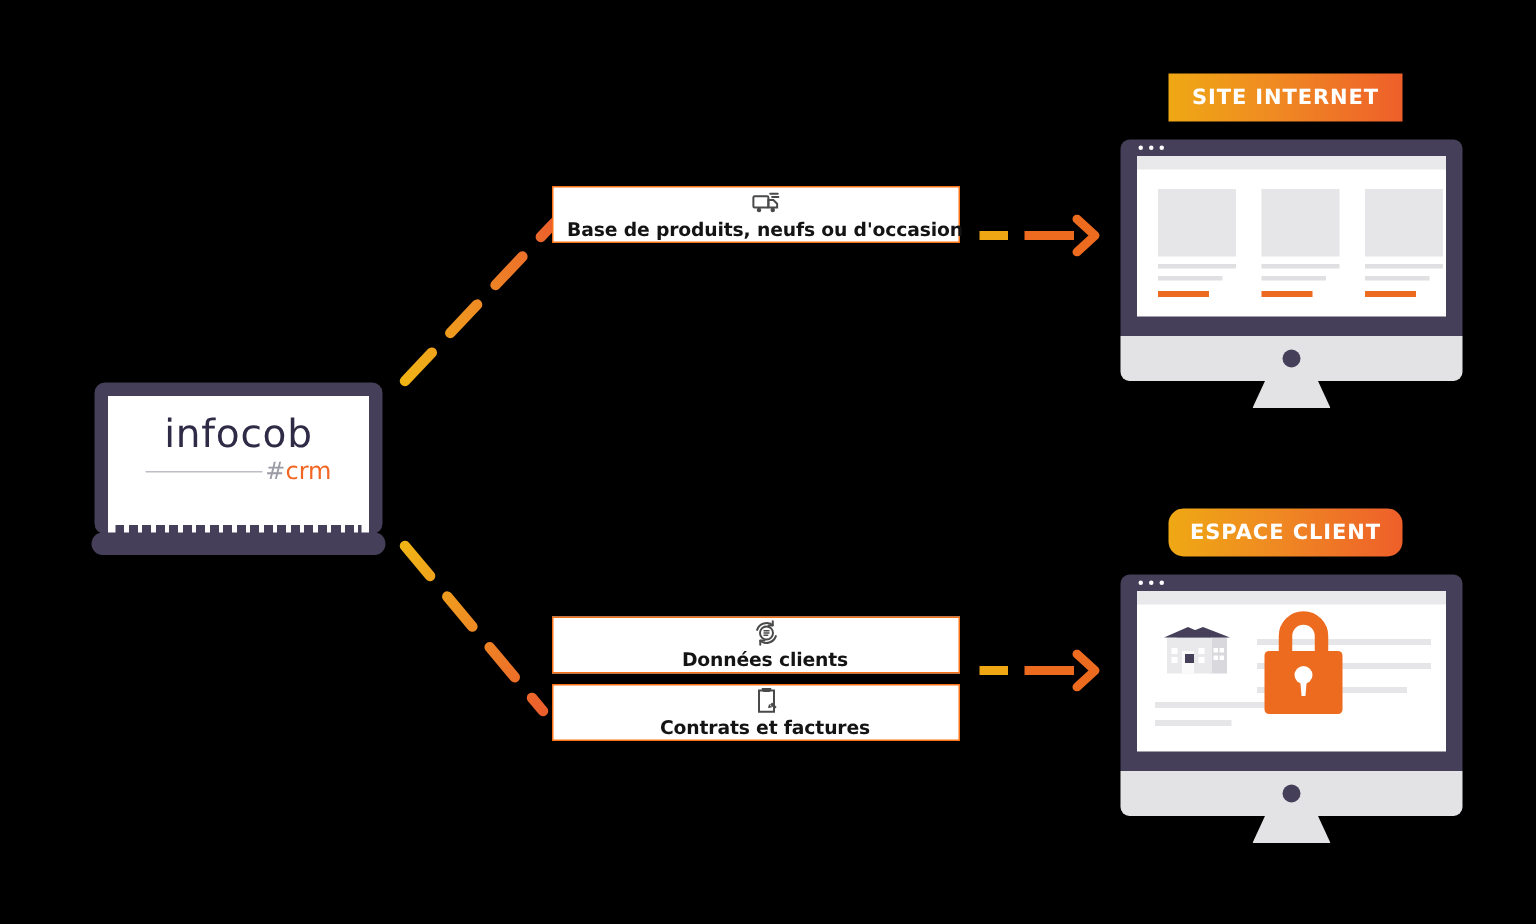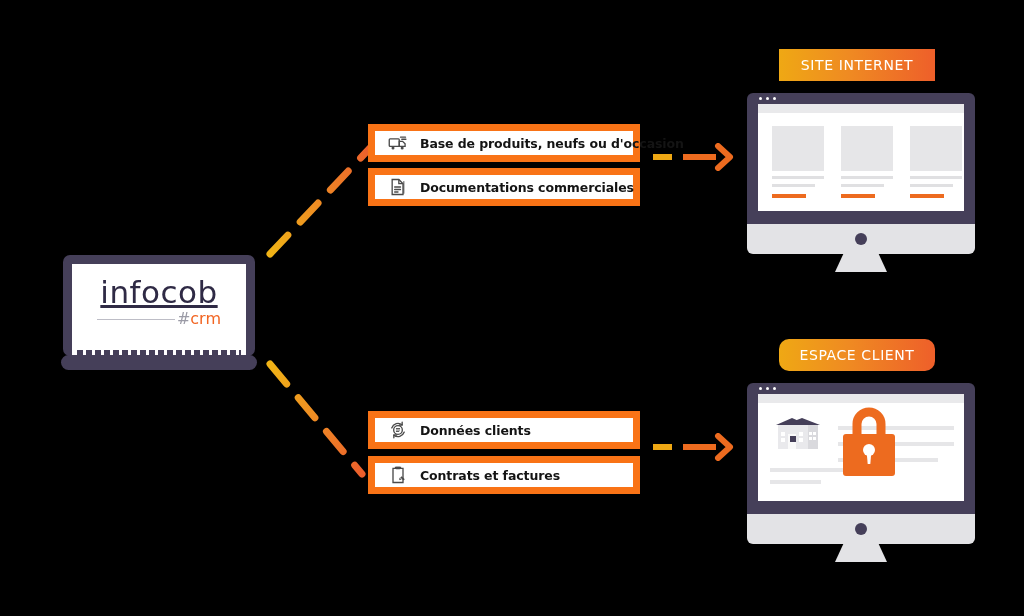--- a/index.html
+++ b/index.html
@@ -5,49 +5,49 @@
   html,body{margin:0;padding:0;background:#000;}
   body{width:1024px;height:616px;overflow:hidden;font-family:"Liberation Sans",sans-serif;}
   #stage{position:relative;width:1024px;height:616px;background:#000;}
 
   
   #laptop{position:absolute;left:63px;top:255px;width:192px;height:118px;}
   .lt-screen{position:absolute;left:0;top:0;width:192px;height:101px;
     background:#453f59;border-radius:7px;box-sizing:border-box;padding:9px 9px 0 9px;}
   .lt-inner{width:100%;height:95px;background:#fff;box-sizing:border-box;}
   .lt-logo{position:absolute;left:0;top:22px;width:192px;text-align:center;}
-  .lt-word{font-size:31px;letter-spacing:.5px;color:#2f2a45;font-family:"DejaVu Sans",sans-serif;line-height:1;text-decoration:underline;}
+  .lt-word{font-size:26px;letter-spacing:.5px;color:#2f2a45;font-family:"DejaVu Sans",sans-serif;line-height:1;}
   .lt-sub{position:relative;width:124px;margin:3px auto 0;height:17px;}
   .lt-rule{position:absolute;left:0;top:8px;width:78px;height:1px;background:#bdbdc6;}
   .lt-crm{position:absolute;right:0;top:-2px;font-size:16px;font-family:"DejaVu Sans",sans-serif;}
   .lt-hash{color:#9b9ba6;}
   .lt-crmtxt{color:#f26522;}
   .lt-keys{position:absolute;left:14px;top:95px;width:164px;height:6px;
     background:repeating-linear-gradient(to right,#453f59 0,#453f59 6px,#fff 6px,#fff 9px);}
   .lt-base{position:absolute;left:-2px;top:100px;width:196px;height:15px;background:#453f59;border-radius:8px;}
 
   
   .diag{position:absolute;}
 
   
   .box{position:absolute;left:368px;width:272px;height:38px;background:#fff;
-    border:7px solid #f97316;box-sizing:border-box;display:flex;align-items:center;}
+    border:1px solid #f97316;box-sizing:border-box;display:flex;align-items:center;flex-direction:column;}
   .box-icon{width:20px;height:20px;margin-left:13px;flex:0 0 auto;display:block;}
   .box-label{margin-left:12px;font-size:12.5px;font-weight:bold;color:#141414;
     font-family:"DejaVu Sans",sans-serif;letter-spacing:-.1px;white-space:nowrap;}
   #box-0{top:124px;} #box-1{top:168px;}
   #box-2{top:411px;text-align:center;} #box-3{top:456px;}
 
   
   .harrow{position:absolute;width:88px;height:28px;}
 
   
   .badge{position:absolute;width:156px;height:32px;display:flex;align-items:center;justify-content:center;
     background:linear-gradient(to right,#efa814 0%,#ef8a22 45%,#ee5f2a 100%);}
-  .badge span{color:#fff;font-size:14px;font-weight:normal;letter-spacing:.6px;
+  .badge span{color:#fff;font-size:14px;font-weight:bold;letter-spacing:.6px;
     font-family:"DejaVu Sans",sans-serif;}
   #badge-site{left:779px;top:49px;}
   #badge-espace{left:779px;top:339px;border-radius:10px;}
 
   
   .monitor{position:absolute;width:228px;height:168px;}
   #mon-site{left:747px;top:93px;}
   #mon-espace{left:747px;top:383px;}
   .mon-bezel{position:absolute;left:0;top:0;width:228px;height:131px;background:#453f59;
     border-radius:6px 6px 0 0;box-sizing:border-box;padding:11px 11px 0 11px;}
@@ -125,29 +125,20 @@
     <svg class="box-icon" viewBox="0 0 24 24" fill="none" stroke="#4a4a4a" stroke-width="1.6">
       <rect x="1.5" y="7" width="12" height="9" rx="1"></rect>
       <path d="M13.5 10h4l3 3v3h-7z"></path>
       <circle cx="6" cy="18" r="1.8" fill="#4a4a4a" stroke="none"></circle>
       <circle cx="17" cy="18" r="1.8" fill="#4a4a4a" stroke="none"></circle>
       <path d="M15 5h6M16.5 7.5h5" stroke-linecap="round"></path>
     </svg>
     <span class="box-label">Base de produits, neufs ou d'occasion</span>
   </div>
 
-  <div class="box" id="box-1">
-    <svg class="box-icon" viewBox="0 0 24 24" fill="none" stroke="#4a4a4a" stroke-width="1.6">
-      <path d="M5 3h8l5 5v13H5z"></path>
-      <path d="M13 3v5h5"></path>
-      <path d="M8 12h7M8 15h7M8 18h4" stroke-linecap="round"></path>
-      <path d="M19 5v15" stroke-width="1.2"></path>
-    </svg>
-    <span class="box-label">Documentations commerciales</span>
-  </div>
 
   <div class="box" id="box-2">
     <svg class="box-icon" viewBox="0 0 24 24" fill="none" stroke="#4a4a4a" stroke-width="1.6">
       <circle cx="12" cy="12" r="5.2"></circle>
       <path d="M10 10.2h4M10 12h4M10 13.8h3" stroke-width="1.1" stroke-linecap="round"></path>
       <path d="M4.5 9.5A8 8 0 0 1 17 5.8" stroke-linecap="round"></path>
       <path d="M19.5 14.5A8 8 0 0 1 7 18.2" stroke-linecap="round"></path>
       <path d="M17 2.6V6h-3.4M7 21.4V18h3.4" stroke-linecap="round" stroke-linejoin="round"></path>
     </svg>
     <span class="box-label">Données clients</span>

